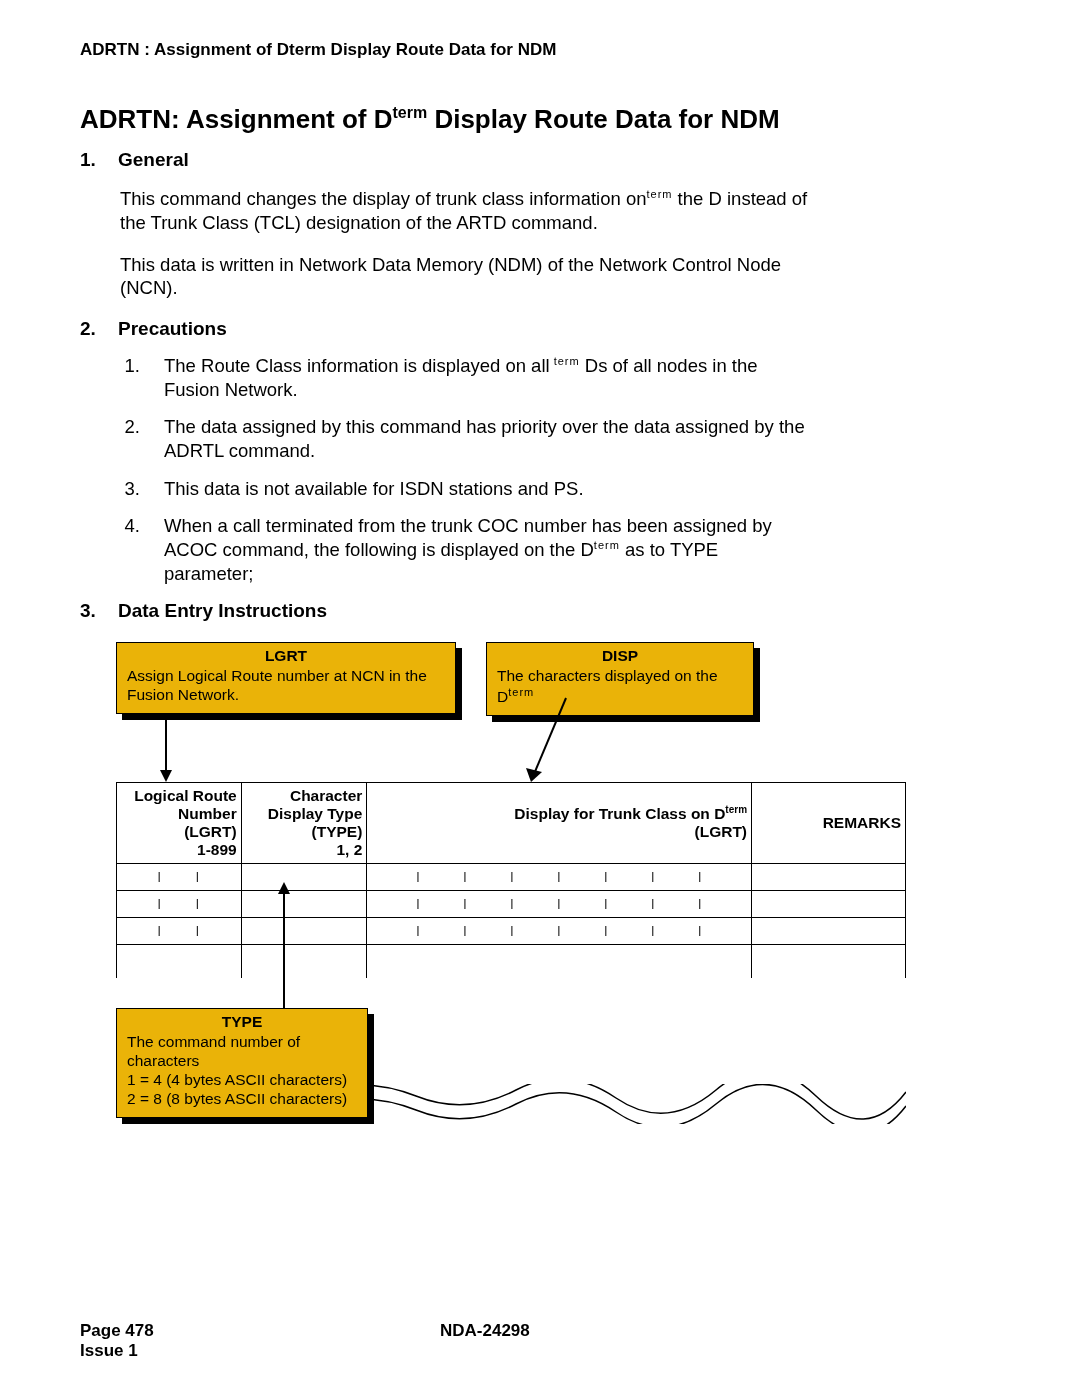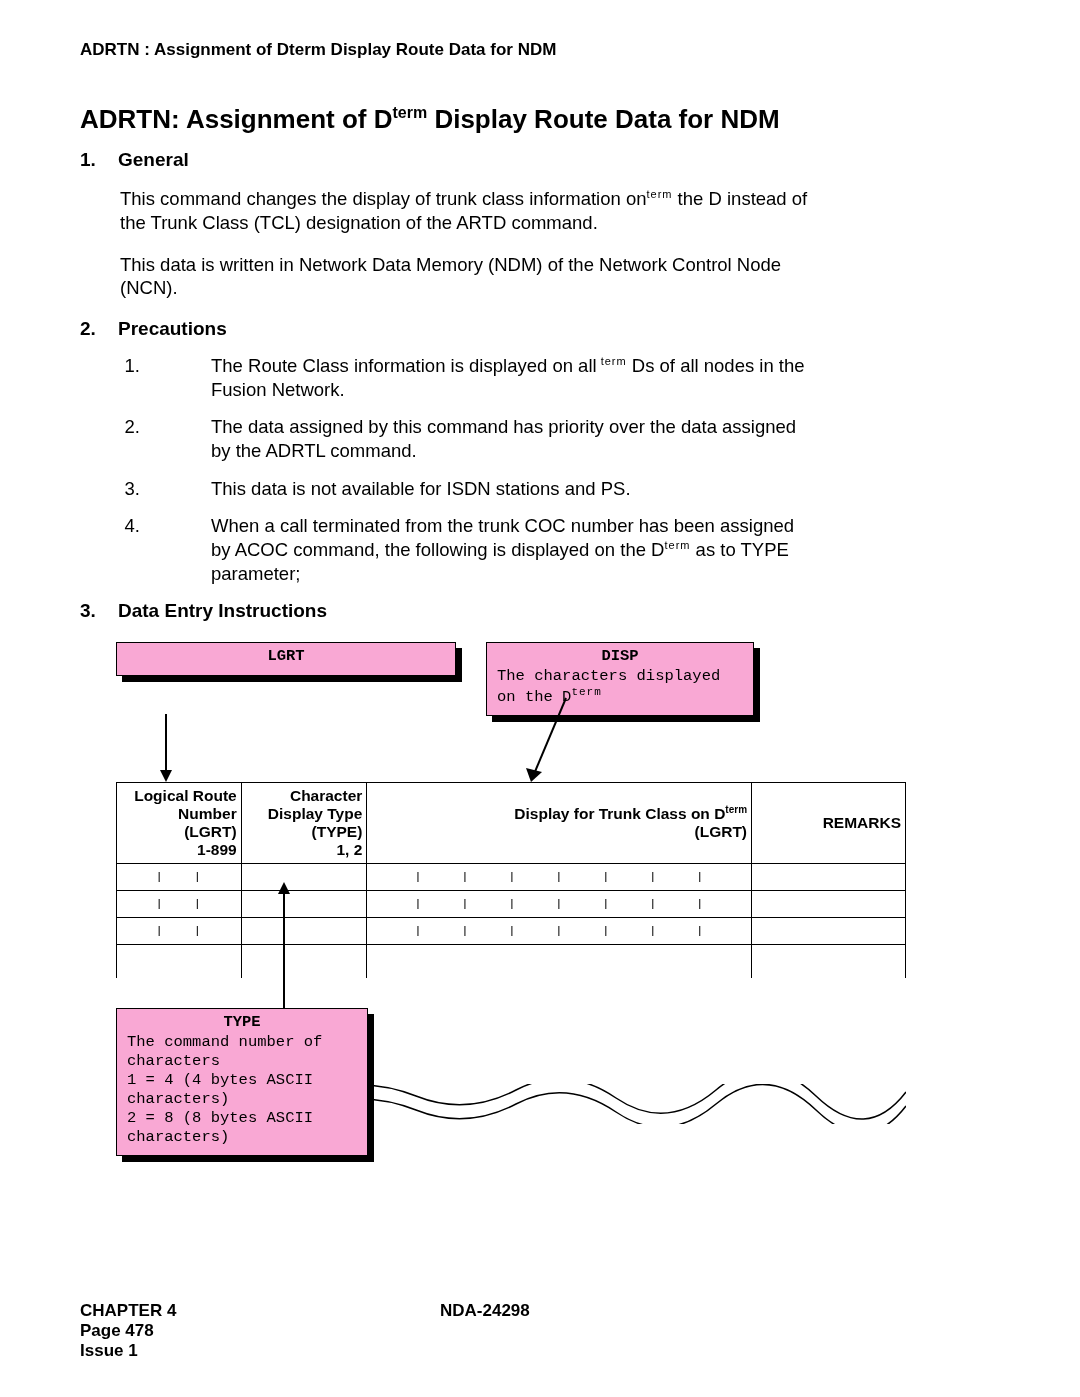--- a/index.html
+++ b/index.html
@@ -52,21 +52,21 @@
     margin: 0 0 10px 40px;
   }
   ol.prec li {
     display: flex;
     gap: 24px;
     font-size: 18.5px;
     line-height: 1.28;
     margin-bottom: 14px;
   }
   ol.prec li .li-num { width: 20px; text-align: right; }
-  ol.prec li .li-body { flex: 1; margin-left: 47px; }
+  ol.prec li .li-body { flex: 1; }
   .sub-indent {
     margin: 14px 0 0 52px;
   }
 
   
   .diagram {
     position: relative;
     margin: 20px 0 0 36px;
     height: 480px;
   }
@@ -75,25 +75,24 @@
     box-sizing: border-box;
   }
   .callout .shadow {
     position: absolute;
     top: 6px; left: 6px; right: -6px; bottom: -6px;
     background: #000;
   }
   .callout .box {
     position: relative;
     border: 1.5px solid #000;
-    background: #f9a8d4;
+    background: #eab308;
     padding: 4px 10px 8px 10px;
     font-size: 15.5px;
     line-height: 1.22;
-    font-family: Liberation Mono, monospace;
   }
   .callout .box .ctitle {
     text-align: center;
     font-weight: bold;
     margin-bottom: 2px;
   }
 
   .table-wrap {
     position: absolute;
     left: 0;
@@ -192,20 +191,21 @@
     <span class="num">3.</span>
     <span>Data Entry Instructions</span>
   </div>
 
   <div class="diagram">
 
     <div class="callout" style="left:0; top:0; width:340px;">
       <div class="shadow"></div>
       <div class="box">
         <div class="ctitle">LGRT</div>
+        <div>Assign Logical Route number at NCN in the Fusion Network.</div>
       </div>
     </div>
 
     <div class="callout" style="left:370px; top:0; width:268px;">
       <div class="shadow"></div>
       <div class="box">
         <div class="ctitle">DISP</div>
         <div>
           <span>The characters displayed on the D</span><span class="sup-frag">term</span>
         </div>
@@ -344,21 +344,20 @@
         <div>The command number of characters</div>
         <div>1 = 4 (4 bytes ASCII characters)</div>
         <div>2 = 8 (8 bytes ASCII characters)</div>
       </div>
     </div>
 
   </div>
 
   <div class="footer">
     <div class="col1">
-      <div>CHAPTER 4</div>
       <div>Page 478</div>
       <div>Issue 1</div>
     </div>
     <div class="col2">
       <div>NDA-24298</div>
     </div>
   </div>
 
 </div>
 

